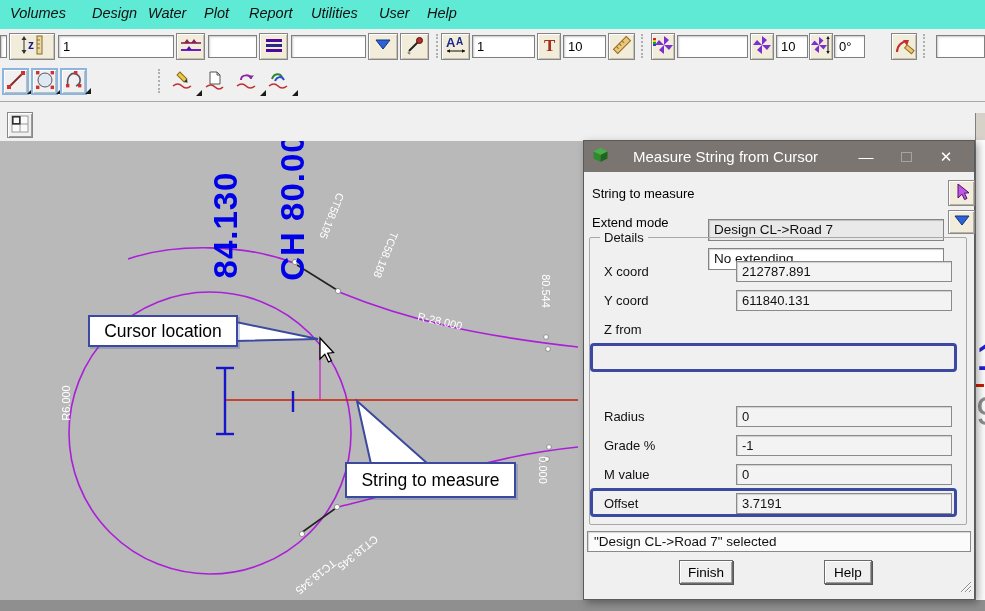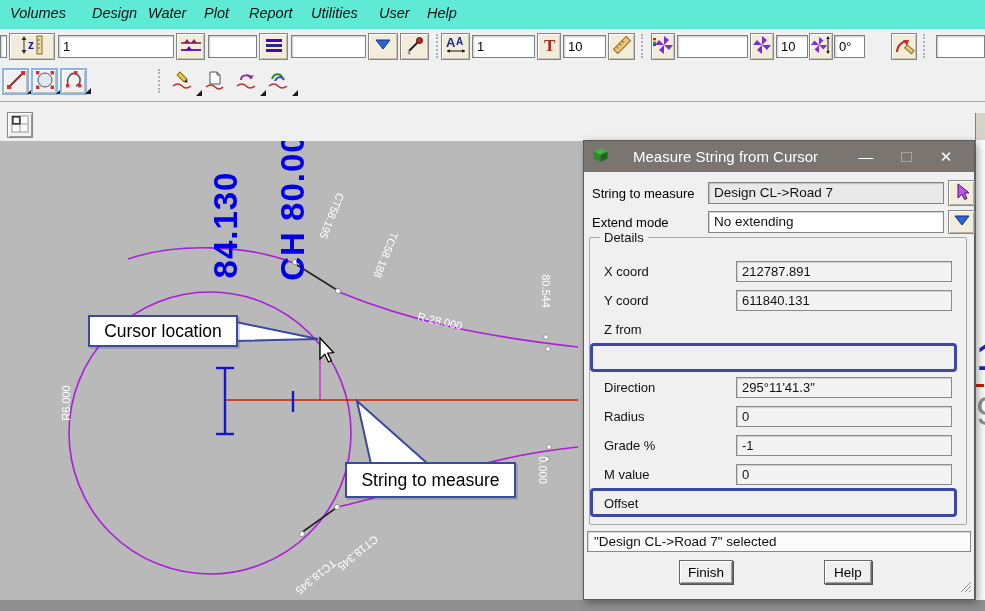--- a/index.html
+++ b/index.html
@@ -60,21 +60,21 @@
   .dlg-title { position:absolute; top:0; left:0; width:100%; height:31px; background:#7b7571;
                color:#fff; display:flex; align-items:center; padding-left:8px; font-size:15px; }
   .dlg-title-text { margin-left:24px; flex:1 1 auto; white-space:nowrap; }
   .wbtn { width:40px; height:31px; display:flex; align-items:center; justify-content:center;
           color:#fff; font-size:15px; flex:0 0 auto; }
   .wbtn.close { margin-right:8px; }
   .max-glyph { width:11px; height:10px; border:1px solid #aaa29c; display:block; }
   .dlg-label { position:absolute; left:8px; font-size:13px; color:#000; white-space:nowrap; }
   .dlg-field { position:absolute; left:124px; width:236px; height:22px; border:1px solid #848484;
                box-shadow:inset 1px 1px 1px rgba(0,0,0,.18); font-size:13.5px; padding:2px 0 0 5px;
-               white-space:nowrap; overflow:hidden; }
+               white-space:nowrap; overflow:hidden;margin-top:37px; }
   .cream-btn { position:absolute; left:364px; width:27px; height:26px; background:#f1ecdc;
                border:1px solid #8a8a8a; box-shadow:inset 1px 1px 0 #fff, inset -1px -1px 0 #b8b0a0;
                display:flex; align-items:center; justify-content:center; }
   .fieldset { position:absolute; left:5px; top:96px; width:378px; height:288px;
               border:1px solid #a8a8a8; border-radius:2px; }
   .legend { position:absolute; top:-8px; left:10px; background:#f0f0f0; padding:0 4px; font-size:13px; }
   .d-row { position:absolute; left:0; width:100%; height:21px; }
   .d-label { position:absolute; left:14px; top:3px; font-size:13px; white-space:nowrap; }
   .d-field { position:absolute; left:146px; top:0; width:216px; height:21px; background:#f3f3f3;
              border:1px solid #8a8a8a; box-shadow:inset 1px 1px 1px rgba(0,0,0,.15);
@@ -396,38 +396,35 @@
       <span class="d-label">X coord</span>
       <div class="d-field">212787.891</div>
     </div>
     <div class="d-row" style="top:52px">
       <span class="d-label">Y coord</span>
       <div class="d-field">611840.131</div>
     </div>
     <div class="d-row" style="top:81px">
       <span class="d-label">Z from</span>
     </div>
-    <div class="d-row" style="top:139px">
-      <span class="d-label">Direction</span>
-      <div class="d-field">295°11'41.3"</div>
-    </div>
     <div class="d-row" style="top:168px">
       <span class="d-label">Radius</span>
       <div class="d-field">0</div>
     </div>
     <div class="d-row" style="top:197px">
       <span class="d-label">Grade %</span>
       <div class="d-field">-1</div>
     </div>
     <div class="d-row" style="top:226px">
       <span class="d-label">M value</span>
       <div class="d-field">0</div>
     </div>
     <div class="d-row" style="top:255px">
       <span class="d-label">Offset</span>
+      <div class="d-field">3.7191</div>
     </div>
   </div>
 
   <div class="hl" style="top:202px"></div>
   <div class="hl" style="top:347px"></div>
 
   <div class="status-field">"Design CL-&gt;Road 7" selected</div>
 
   <button class="dlg-btn" style="left:95px;width:54px">Finish</button>
   <button class="dlg-btn" style="left:240px;width:48px">Help</button>

